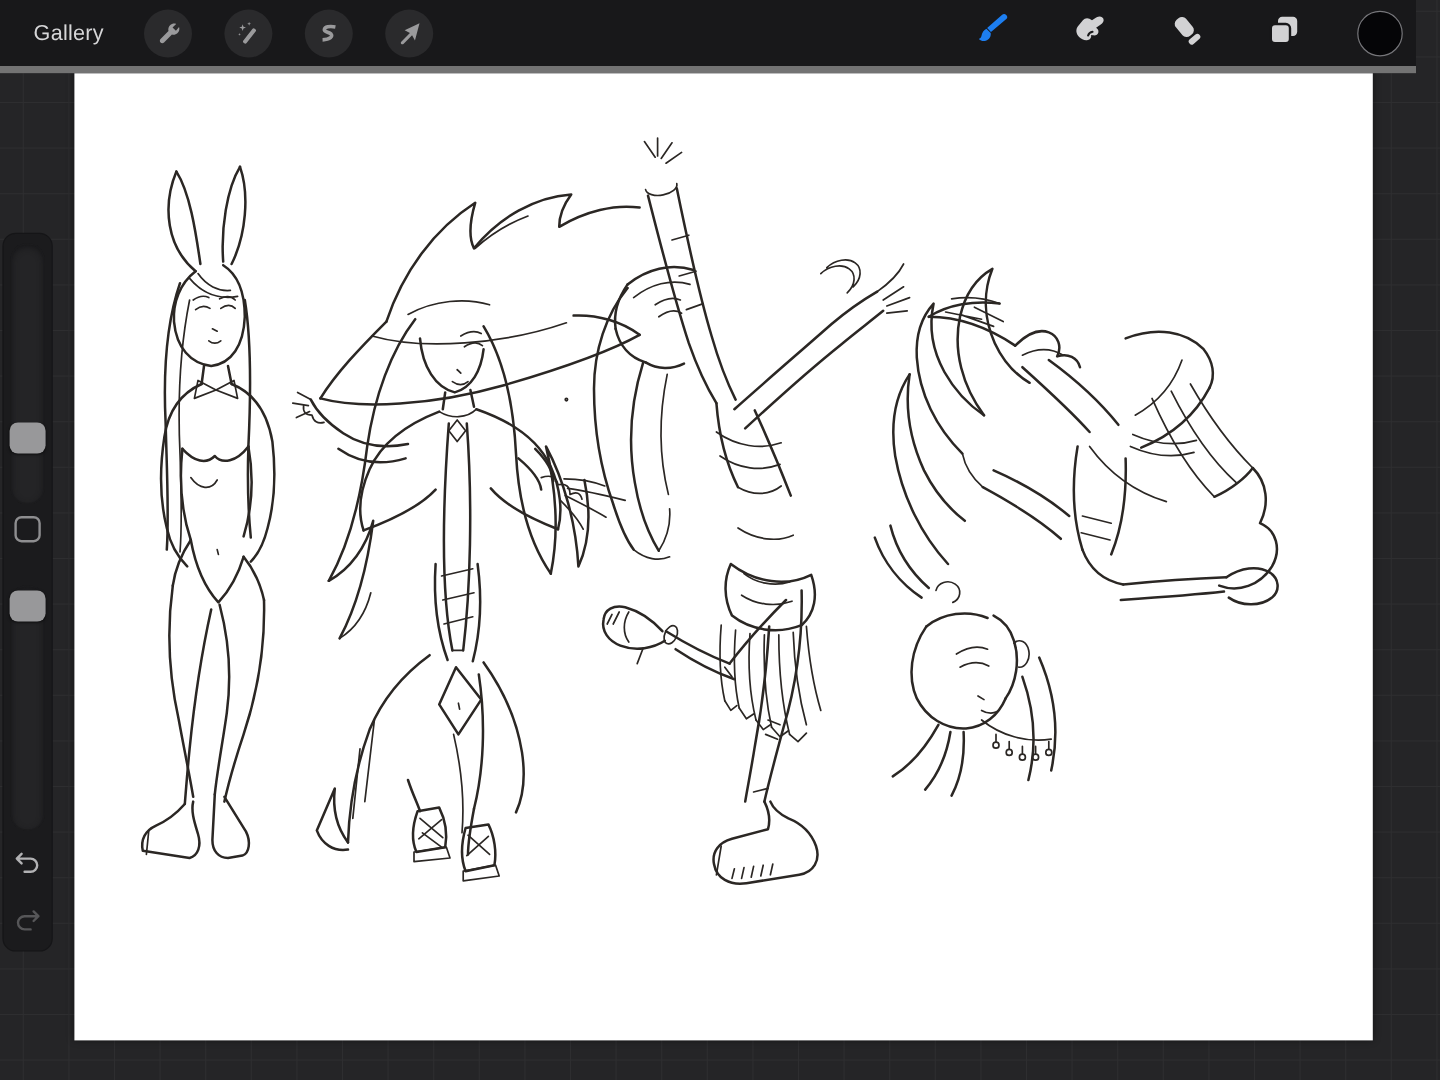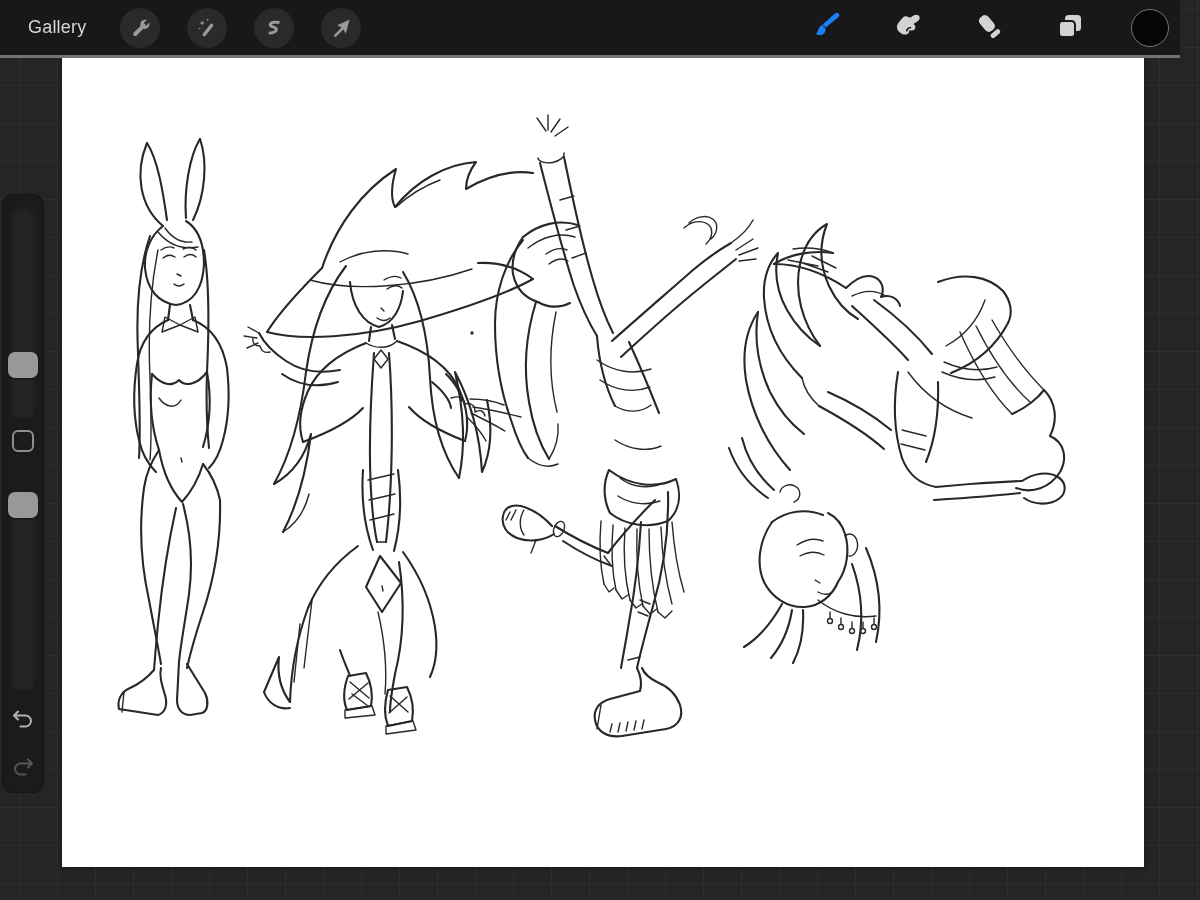--- a/index.html
+++ b/index.html
@@ -15,21 +15,21 @@
     background-image:
       linear-gradient(to right, #2e2e30 1px, transparent 1px),
       linear-gradient(to bottom, #2e2e30 1px, transparent 1px);
     background-size:38px 38px;
     background-position:19px 9px;
   }
   
   .topbar{
     position:absolute;left:0;top:0;width:1180px;height:55px;
     background:#18181a;z-index:10;
-    border-bottom:3px solid #737373;
+    border-bottom:6px solid #737373;
   }
   .topbar-left{
     position:absolute;left:0;top:0;height:55px;display:flex;align-items:center;
     padding-left:28px;
   }
   .gallery-label{
     color:#d6d6d8;font-size:18px;letter-spacing:.2px;margin-right:34px;cursor:default;
   }
   .tool-circle{
     width:40px;height:40px;border-radius:50%;background:#2a2a2c;

